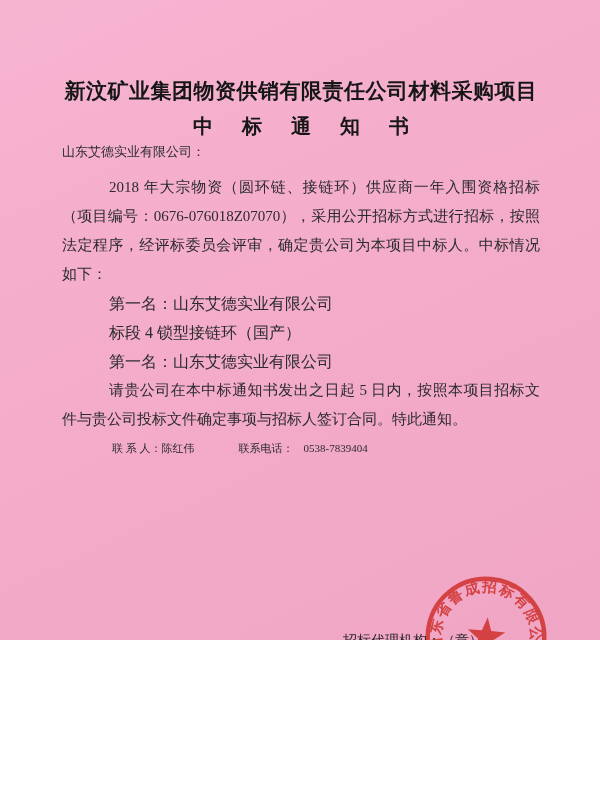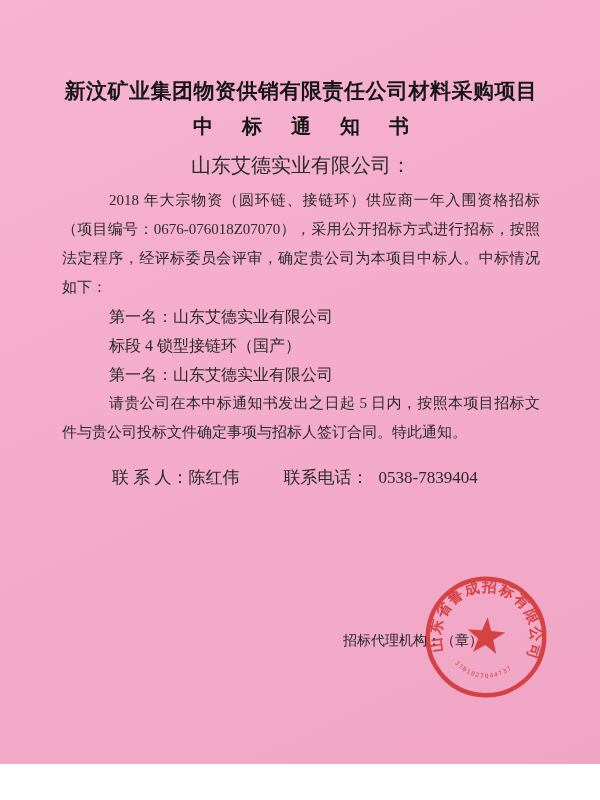--- a/index.html
+++ b/index.html
@@ -1,20 +1,20 @@
 <!DOCTYPE html>
 <html style="--seal-color: #dd4f3f; --paper-color: #f4adcb;"><head>
 <meta charset="utf-8">
 <style>
   html,body { margin:0; padding:0; }
   body { width:600px; height:800px; overflow:hidden; }
 
   .paper {
     position:relative;
-    width:600px; height:764px;
+    width:600px; height:640px;
     background: linear-gradient(155deg, #f7b4d1 0%, #f4adcb 40%, #f2a8c7 78%, #f0a5c4 100%);
     font-family:"Liberation Serif","DejaVu Serif",serif;
     color:#2b2b2b;
     overflow:hidden;
   }
 
   .content {
     position:absolute; left:62px; top:0; width:478px;
   }
 
@@ -27,40 +27,39 @@
   }
   .title-sub {
     margin:6px 0 0 0;
     text-align:center;
     font-size:20px; font-weight:bold; color:#161616;
     letter-spacing:12px; text-indent:12px;
     line-height:28px;
   }
 
   .recipient {
-    margin-top:13px;
-    font-size:20px; line-height:24px;text-align:center;
+    font-size:13px; line-height:24px;
   }
 
   .para {
     margin-top:9px;
     font-size:15px; line-height:29px;
     text-align:justify;
   }
   .para.indent { text-indent:47px; }
   .para.p2 { margin-top:0; }
 
   .award-line {
     font-size:16px; line-height:29px;
     padding-left:47px; white-space:nowrap;
   }
 
   .contact-line {
-    margin-top:16px; padding-left:50px;
-    font-size:17px; line-height:29px; white-space:nowrap;
+    padding-left:50px;
+    font-size:11px; line-height:29px; white-space:nowrap;
   }
   .contact-gap { display:inline-block; width:44px; }
   .phone-gap { display:inline-block; width:10px; }
 
   .signature {
     position:absolute; left:343px; top:626px;
     font-size:14px; line-height:29px; white-space:nowrap;
     color:#262626;
   }
   .signature .date-line { margin-left:43px; }

